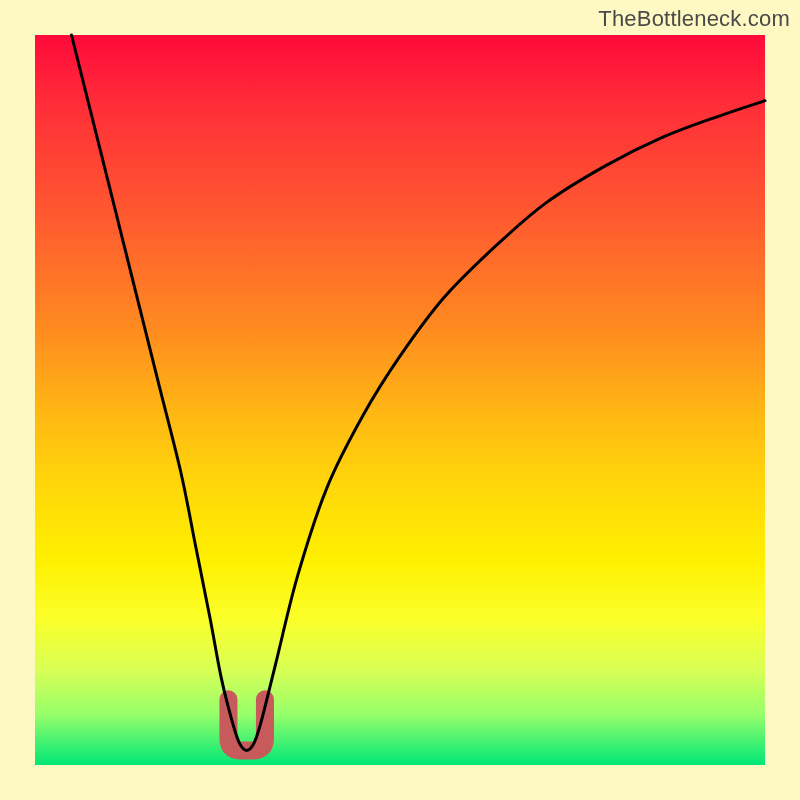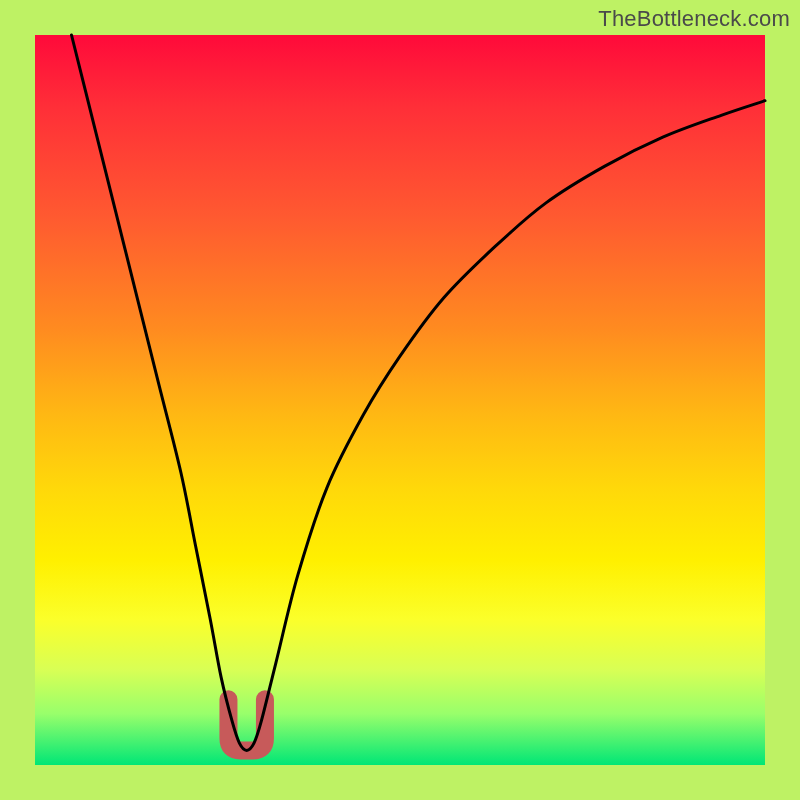--- a/index.html
+++ b/index.html
@@ -10,21 +10,21 @@
     background: #000;
     overflow: hidden;
     font-family: Arial, Helvetica, sans-serif;
   }
   .frame {
     position: absolute;
     left: 0;
     top: 0;
     width: 800px;
     height: 800px;
-    background: #bef264;
+    background: #fef9c3;
   }
   .plot-area {
     position: absolute;
     left: 35px;
     top: 35px;
     width: 730px;
     height: 730px;
     
     background: linear-gradient(
       to bottom,

